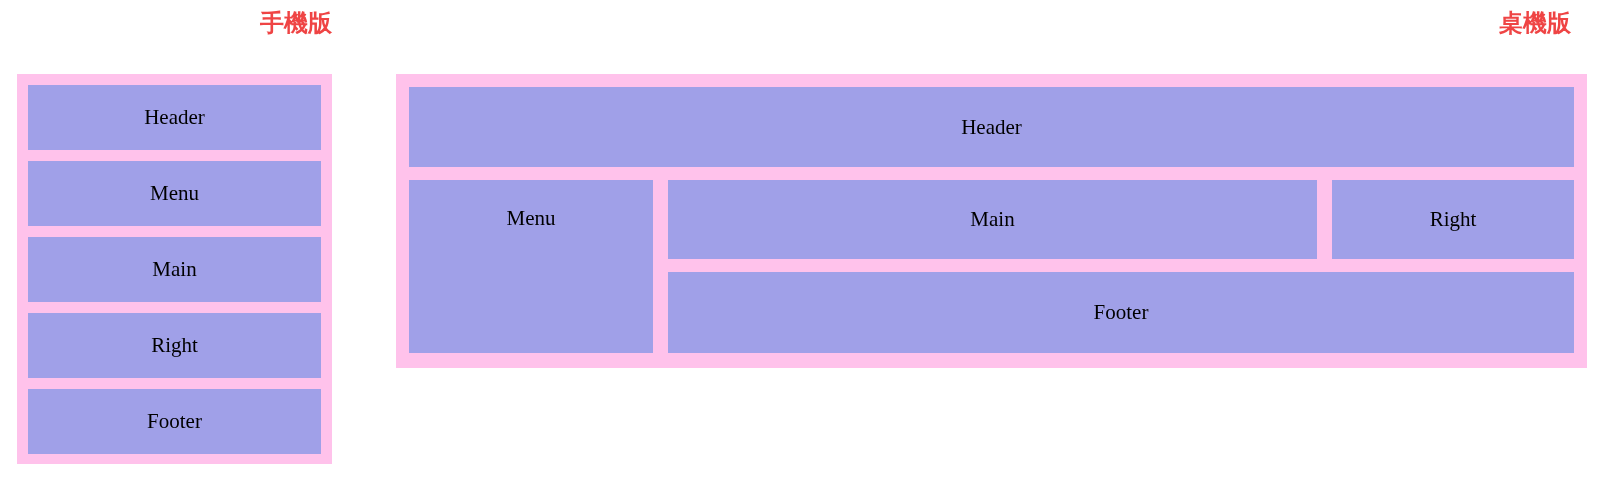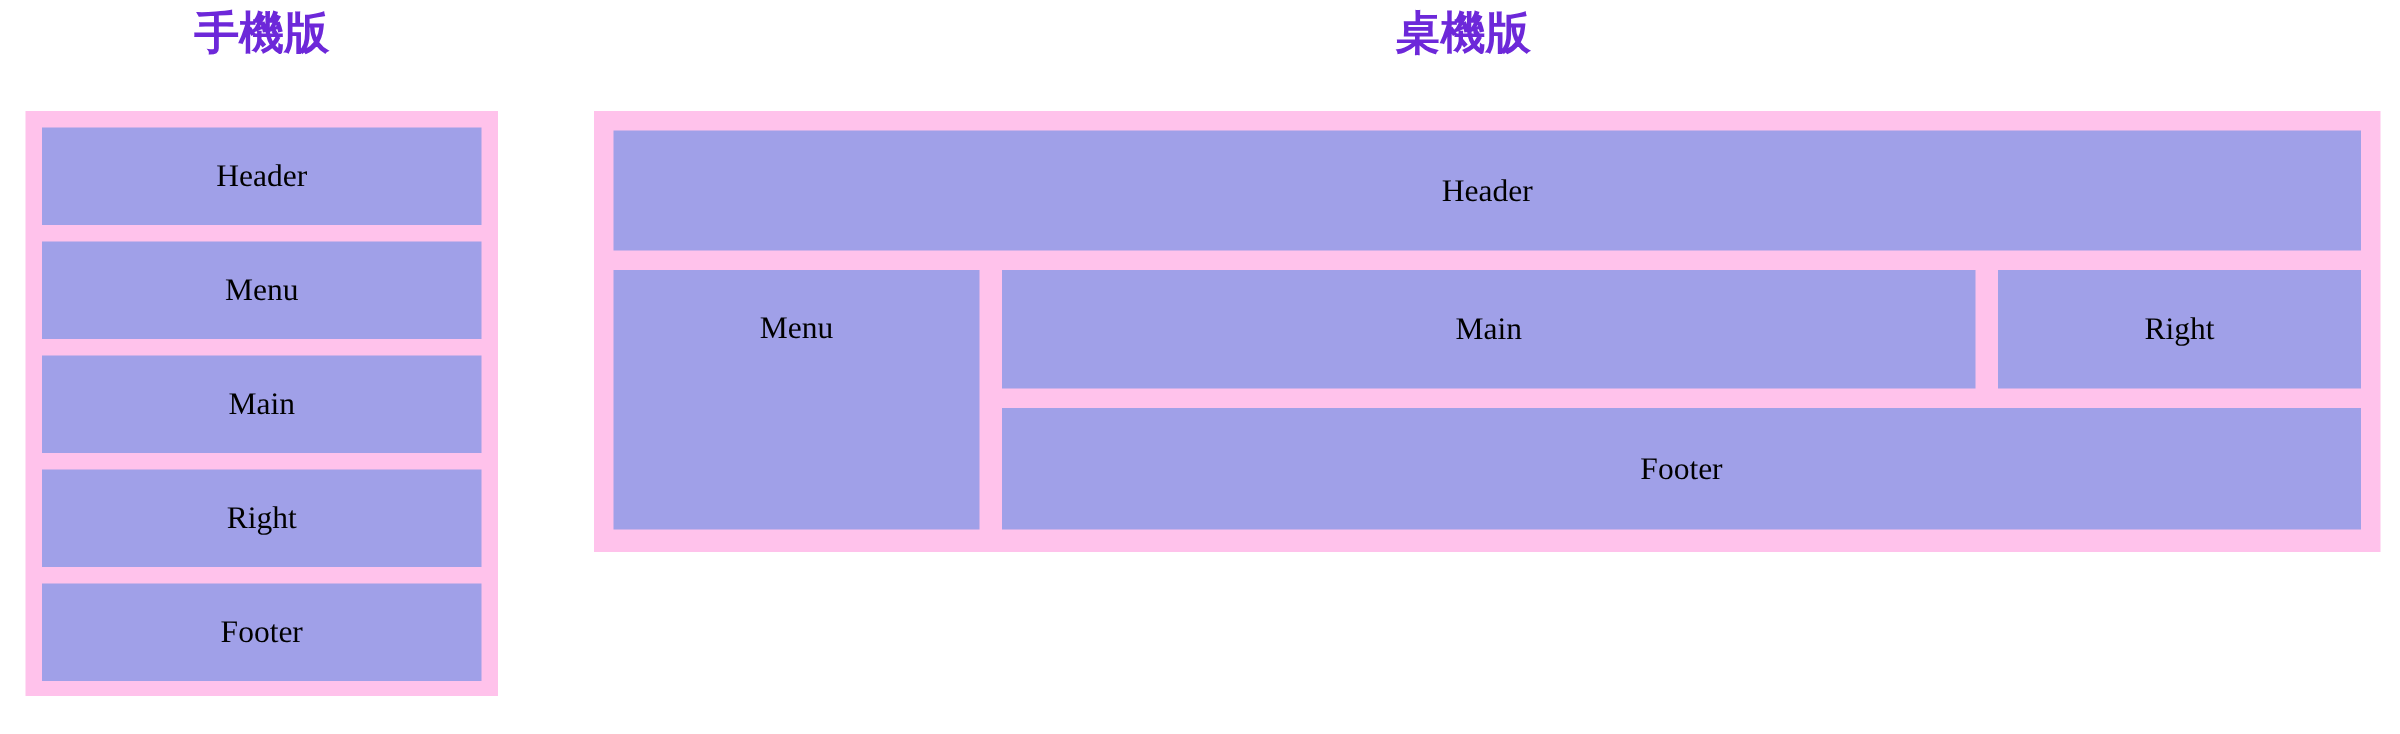--- a/index.html
+++ b/index.html
@@ -10,25 +10,25 @@
   body {
     width: 1600px;
     height: 489px;
     position: relative;
     overflow: hidden;
     font-family: "Liberation Sans", sans-serif;
   }
   .section-title {
     position: absolute;
     top: 5px;
-    font-size: 30px;
+    font-size: 24px;
     line-height: 36px;
     font-weight: bold;
-    color: #6d28d9;
-    text-align: center;
+    color: #ef4444;
+    text-align: right;
     font-family: "Liberation Sans", sans-serif;
   }
   #mobile-title  { left: 17px;  width: 315px; }
   #desktop-title { left: 380px; width: 1191px; }
 
   .panel {
     position: absolute;
     top: 74px;
     background: var(--panel-pink, #ffc2eb);
     box-sizing: border-box;

